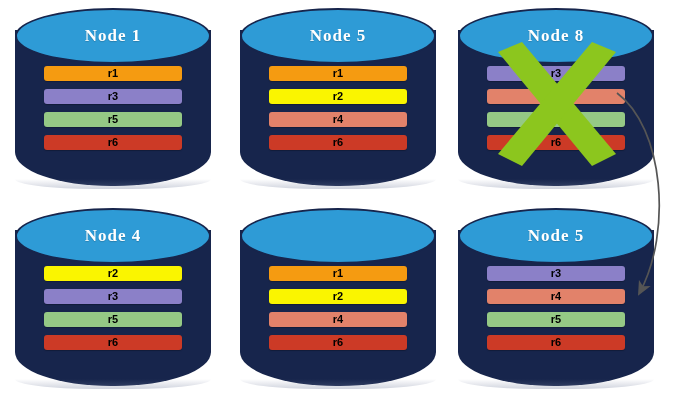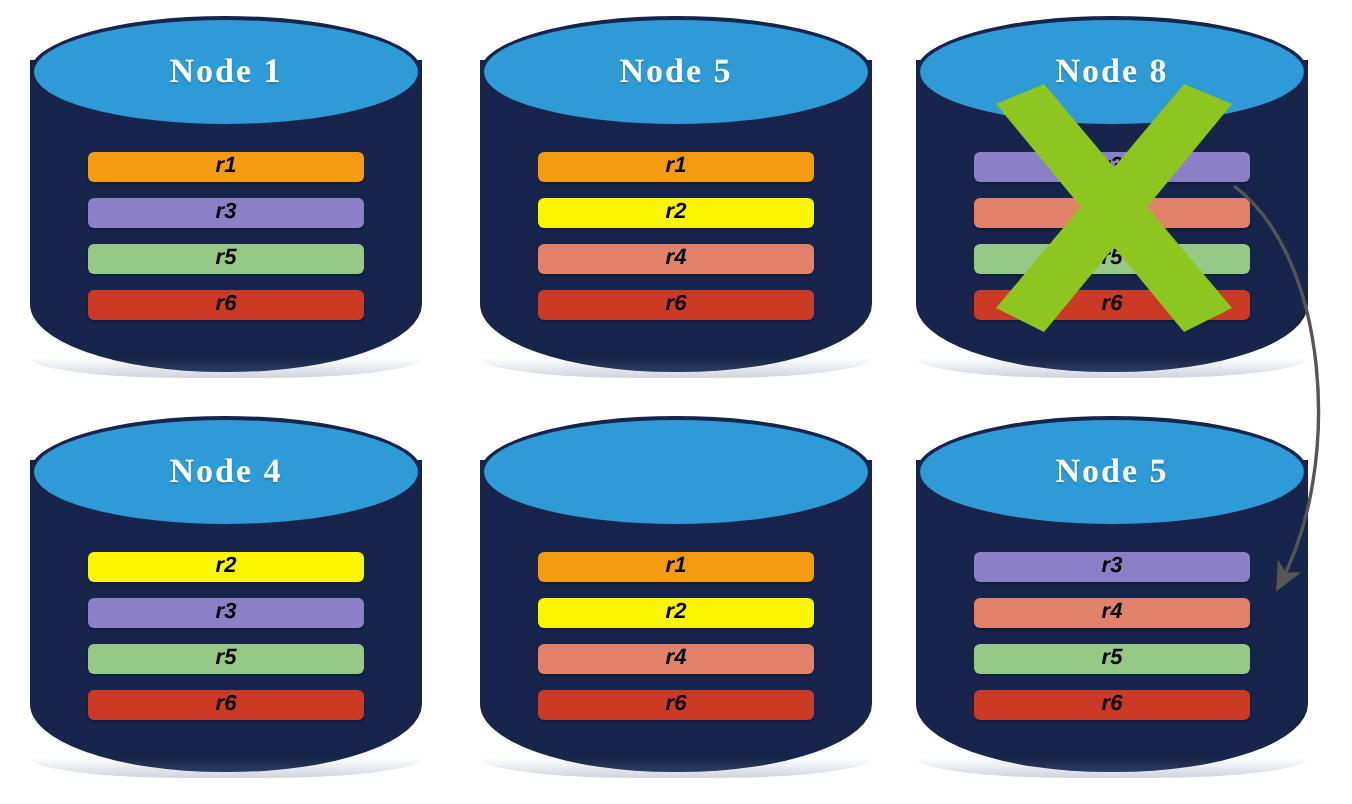--- a/index.html
+++ b/index.html
@@ -31,21 +31,21 @@
     border:2px solid #17254C;box-sizing:border-box;
   }
   .node-label{
     position:absolute;left:0;top:0;width:196px;height:56px;
     display:flex;align-items:center;justify-content:center;
     color:#ffffff;font-size:17px;font-weight:bold;letter-spacing:1px;
     text-shadow:0 1px 1px rgba(0,0,0,0.18);
     font-family:Liberation Serif, serif;
   }
 
-  .bars{position:absolute;left:29px;top:68px;width:138px;font-style:italic;}
+  .bars{position:absolute;left:29px;top:58px;width:138px;}
   .bar{
     position:relative;height:15px;margin-bottom:8px;border-radius:3px;
     display:flex;align-items:center;justify-content:center;
     color:#000000;font-size:11px;font-weight:bold;line-height:1;
     box-shadow:0 1px 1px rgba(0,0,0,0.25);
   }
   .bar:last-child{margin-bottom:0;}
 
   
   .x-overlay{position:absolute;left:0;top:0;width:196px;height:186px;pointer-events:none;}

